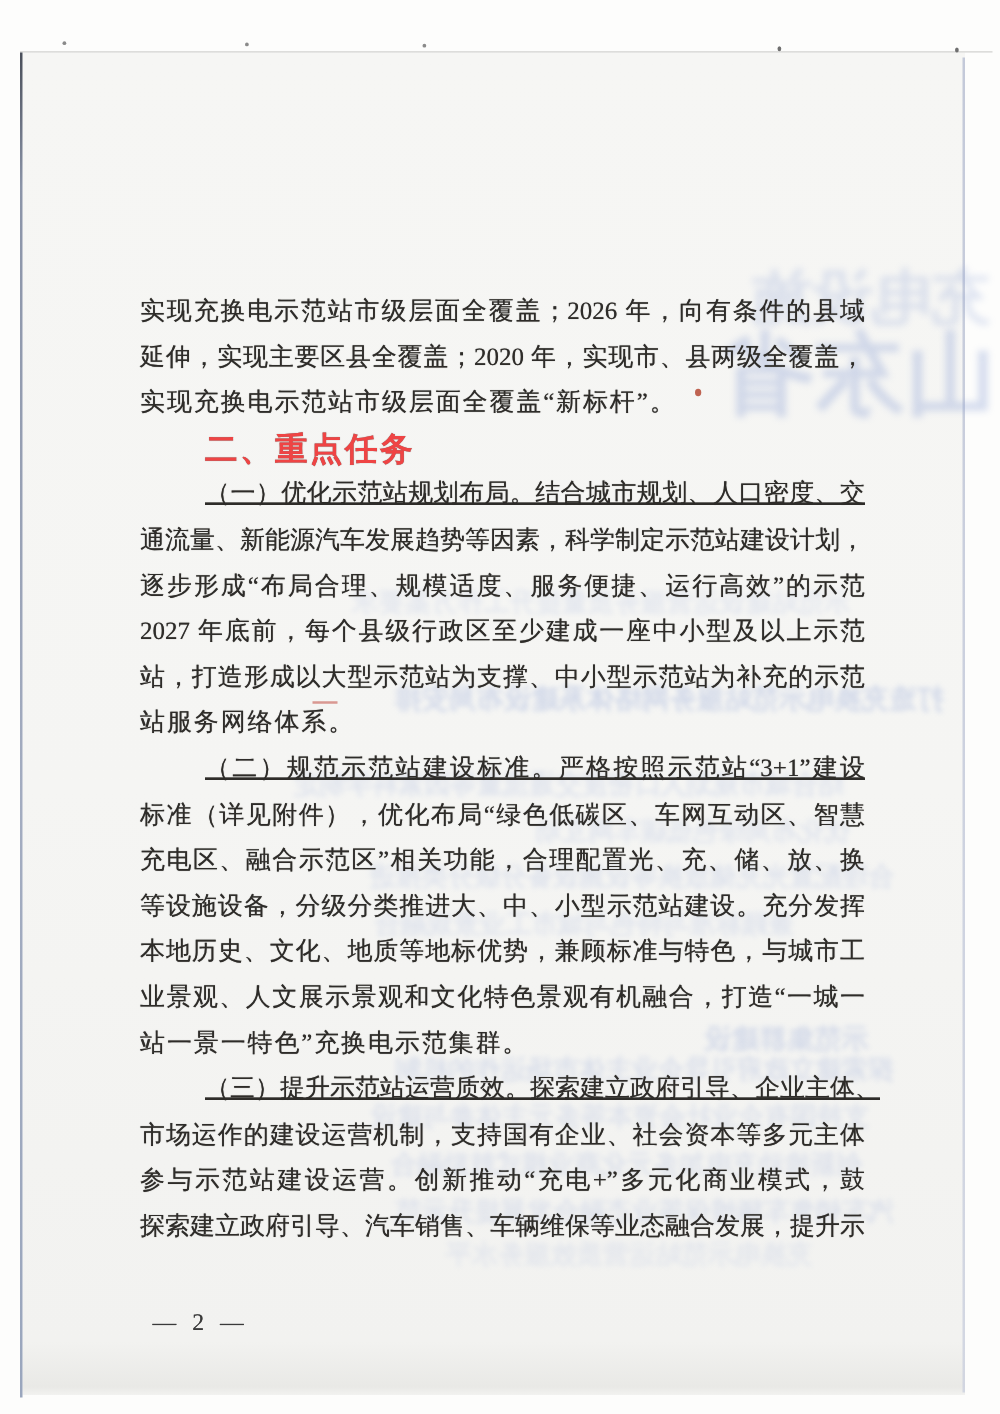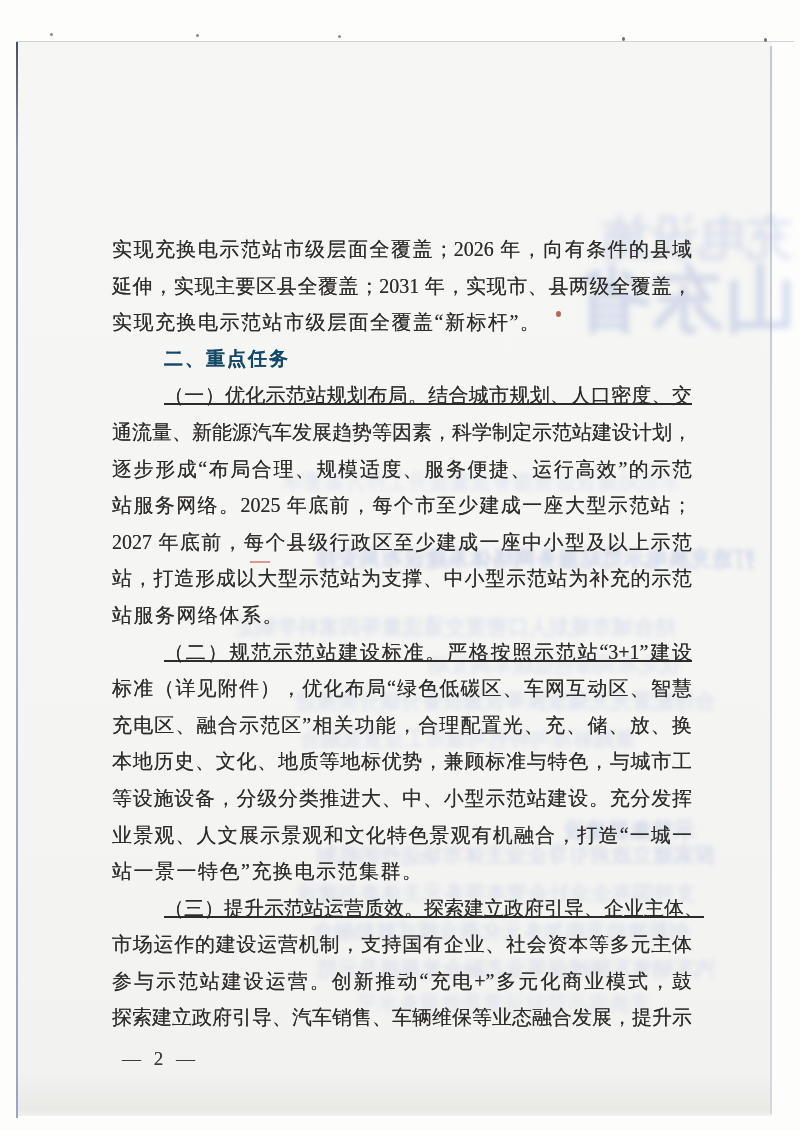--- a/index.html
+++ b/index.html
@@ -31,21 +31,21 @@
   .line{
     height:36.6px;line-height:36.6px;font-size:20px;color:#2e2c29;
     text-align:justify;text-align-last:justify;
     text-justify:inter-character;
     text-shadow:0 0 .6px rgba(46,44,41,.75);
     white-space:nowrap;
   }
   .line.fill-indent{text-indent:52px;text-decoration:underline;}
   .line.end{text-align-last:left;letter-spacing:1.5px;white-space:normal;}
   .line.heading{
-    text-align-last:left;padding-left:52px;font-size:19px;color:#0c4a6e;
+    text-align-last:left;padding-left:52px;font-size:26px;color:#ef4444;
     font-family:"Liberation Sans","DejaVu Sans",sans-serif;font-weight:700;
     letter-spacing:2px;
   }
   
   .page-number{
     position:absolute;left:122px;top:1048px;font-size:19px;color:#3a3a3a;
     letter-spacing:4px;text-shadow:0 0 .5px rgba(58,58,58,.7);
   }
   
   .bleed{
@@ -82,35 +82,34 @@
     <div class="bleed " style="left: 505px; top: 816px; width: 190px; font-size: 22px; opacity: 0.3;">示范集群建设</div>
     <div class="bleed " style="left: 115px; top: 841px; width: 600px; font-size: 21px; opacity: 0.24;">探索建立政府引导企业主体市场运作的机制</div>
     <div class="bleed " style="left: 115px; top: 879px; width: 580px; font-size: 21px; opacity: 0.2;">支持国有企业社会资本等多元主体参与建设</div>
     <div class="bleed " style="left: 130px; top: 917px; width: 560px; font-size: 21px; opacity: 0.2;">创新推动充电加多元化商业模式鼓励融合</div>
     <div class="bleed " style="left: 115px; top: 955px; width: 600px; font-size: 21px; opacity: 0.2;">汽车销售车辆维保等业态融合发展提升示范</div>
     <div class="bleed " style="left: 150px; top: 989px; width: 500px; font-size: 21px; opacity: 0.15;">充换电示范站运营质效服务水平</div>
   </div>
 
 <div class="doc-body" id="doc-body">
     <div class="line fill">实现充换电示范站市级层面全覆盖；2026 年，向有条件的县域</div>
-    <div class="line fill">延伸，实现主要区县全覆盖；2031 年，实现市、县两级全覆盖，</div>
+    <div class="line fill">延伸，实现主要区县全覆盖；2020 年，实现市、县两级全覆盖，</div>
     <div class="line end">实现充换电示范站市级层面全覆盖“新标杆”。</div>
     <div class="line heading">二、重点任务</div>
     <div class="line fill-indent">（一）优化示范站规划布局。结合城市规划、人口密度、交</div>
     <div class="line fill">通流量、新能源汽车发展趋势等因素，科学制定示范站建设计划，</div>
     <div class="line fill">逐步形成“布局合理、规模适度、服务便捷、运行高效”的示范</div>
-    <div class="line fill">站服务网络。2025 年底前，每个市至少建成一座大型示范站；</div>
     <div class="line fill">2027 年底前，每个县级行政区至少建成一座中小型及以上示范</div>
     <div class="line fill">站，打造形成以大型示范站为支撑、中小型示范站为补充的示范</div>
     <div class="line end">站服务网络体系。</div>
     <div class="line fill-indent">（二）规范示范站建设标准。严格按照示范站“3+1”建设</div>
     <div class="line fill">标准（详见附件），优化布局“绿色低碳区、车网互动区、智慧</div>
     <div class="line fill">充电区、融合示范区”相关功能，合理配置光、充、储、放、换</div>
+    <div class="line fill">等设施设备，分级分类推进大、中、小型示范站建设。充分发挥</div>
     <div class="line fill">本地历史、文化、地质等地标优势，兼顾标准与特色，与城市工</div>
-    <div class="line fill">等设施设备，分级分类推进大、中、小型示范站建设。充分发挥</div>
     <div class="line fill">业景观、人文展示景观和文化特色景观有机融合，打造“一城一</div>
     <div class="line end">站一景一特色”充换电示范集群。</div>
     <div class="line fill-indent">（三）提升示范站运营质效。探索建立政府引导、企业主体、</div>
     <div class="line fill">市场运作的建设运营机制，支持国有企业、社会资本等多元主体</div>
     <div class="line fill">参与示范站建设运营。创新推动“充电+”多元化商业模式，鼓</div>
     <div class="line fill">探索建立政府引导、汽车销售、车辆维保等业态融合发展，提升示</div>
   </div>
 
 <div class="page-number">— 2 —</div>
 

